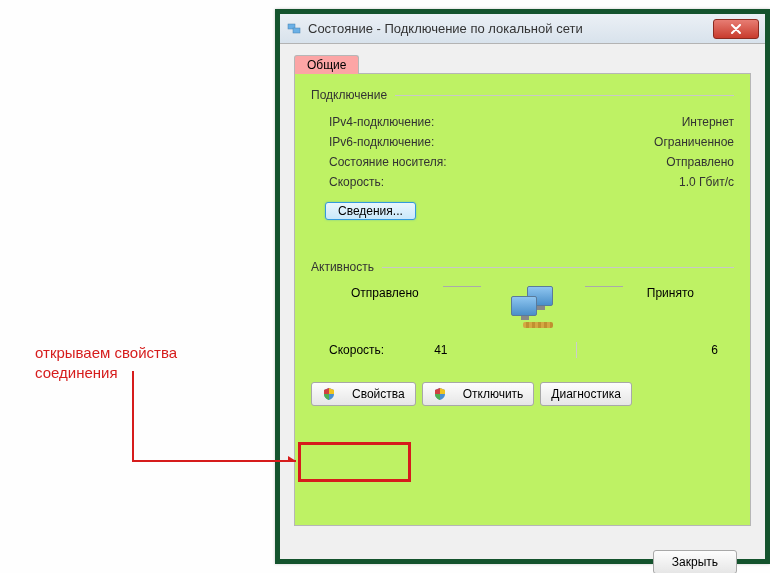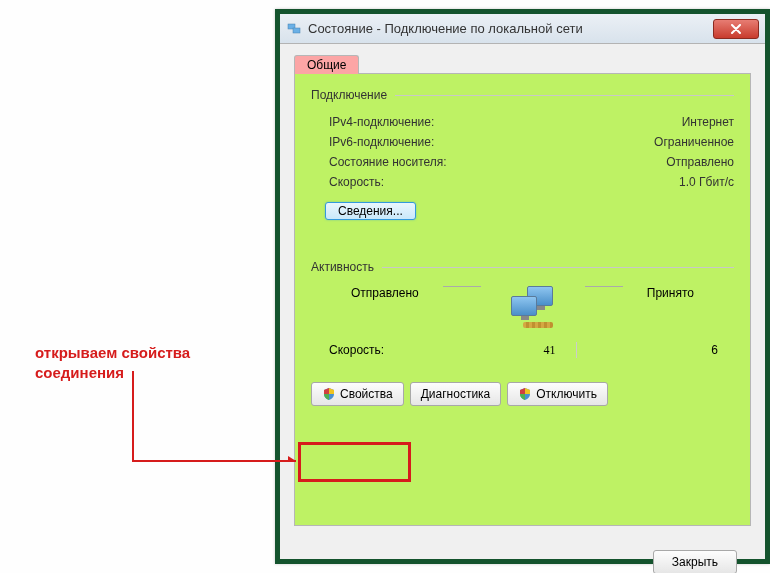--- a/index.html
+++ b/index.html
@@ -123,50 +123,49 @@
       width: 30px; height: 6px;
       background: repeating-linear-gradient(90deg, #d4a842, #d4a842 3px, #c09030 3px, #c09030 6px);
       border-radius: 2px;
     }
     .packets-row {
       display: flex; align-items: center;
       padding: 0 0 0 18px;
       font-size: 12px;
     }
     .packets-label { flex: 0 0 auto; }
-    .packets-sent { flex: 1; text-align: right; padding-left: 50px; font-family: Liberation Serif, serif;}
+    .packets-sent { flex: 1; text-align: left; padding-left: 50px;}
     .packets-sep { width: 1px; height: 16px; background: #ccc; margin: 0 20px; }
     .packets-recv { flex: 1; text-align: right; padding-right: 16px;}
     .button-row {
       display: flex; gap: 6px; margin-top: 24px;
     }
     .win-btn {
       padding: 4px 10px;
       border: 1px solid #a8a8a8;
       background: linear-gradient(to bottom, #fdfdfd, #e6e6e6);
       border-radius: 3px;
       font-size: 12px;
       cursor: pointer;
-      display: flex; align-items: center; gap: 4px;
+      display: flex; align-items: center; gap: 16px;
     }
     .shield-icon {
       width: 14px; height: 14px;
       display: inline-block;
     }
     .footer {
       display: flex; justify-content: flex-end;
       padding: 24px 14px;
     }
     .annotation-text {
       position: absolute;
       left: 35px; top: 343px;
       color: #d61c1c;
       font-size: 15px;
       line-height: 1.3;
-      font-weight: bold;
     }
     .annotation-box {
       position: absolute;
       left: 298px; top: 442px;
       width: 113px; height: 40px;
       border: 3px solid #d61c1c;
       pointer-events: none;
     }
     .annotation-arrow {
       position: absolute;
@@ -255,33 +254,33 @@
             <svg viewBox="0 0 14 14" width="14" height="14">
               <path d="M7 1 L12 3 L12 7 Q12 11 7 13 Q2 11 2 7 L2 3 Z" fill="#4a90d0"></path>
               <path d="M7 1 L12 3 L12 7 L7 7 Z" fill="#f0c420"></path>
               <path d="M7 7 L7 13 Q2 11 2 7 Z" fill="#50b050"></path>
               <path d="M7 1 L2 3 L2 7 L7 7 Z" fill="#d04040"></path>
             </svg>
           </span>
           <span>Свойства</span>
         </button>
         <button class="win-btn">
-          <span>Диагностика</span>
-        </button>
-        <button class="win-btn">
           <span class="shield-icon">
             <svg viewBox="0 0 14 14" width="14" height="14">
               <path d="M7 1 L12 3 L12 7 Q12 11 7 13 Q2 11 2 7 L2 3 Z" fill="#4a90d0"></path>
               <path d="M7 1 L12 3 L12 7 L7 7 Z" fill="#f0c420"></path>
               <path d="M7 7 L7 13 Q2 11 2 7 Z" fill="#50b050"></path>
               <path d="M7 1 L2 3 L2 7 L7 7 Z" fill="#d04040"></path>
             </svg>
           </span>
           <span>Отключить</span>
         </button>
+        <button class="win-btn">
+          <span>Диагностика</span>
+        </button>
       </div>
 
     </div>
 
     <div class="footer">
       <button class="win-btn" style="padding:4px 18px;">
         <span>Закрыть</span>
       </button>
     </div>
 

